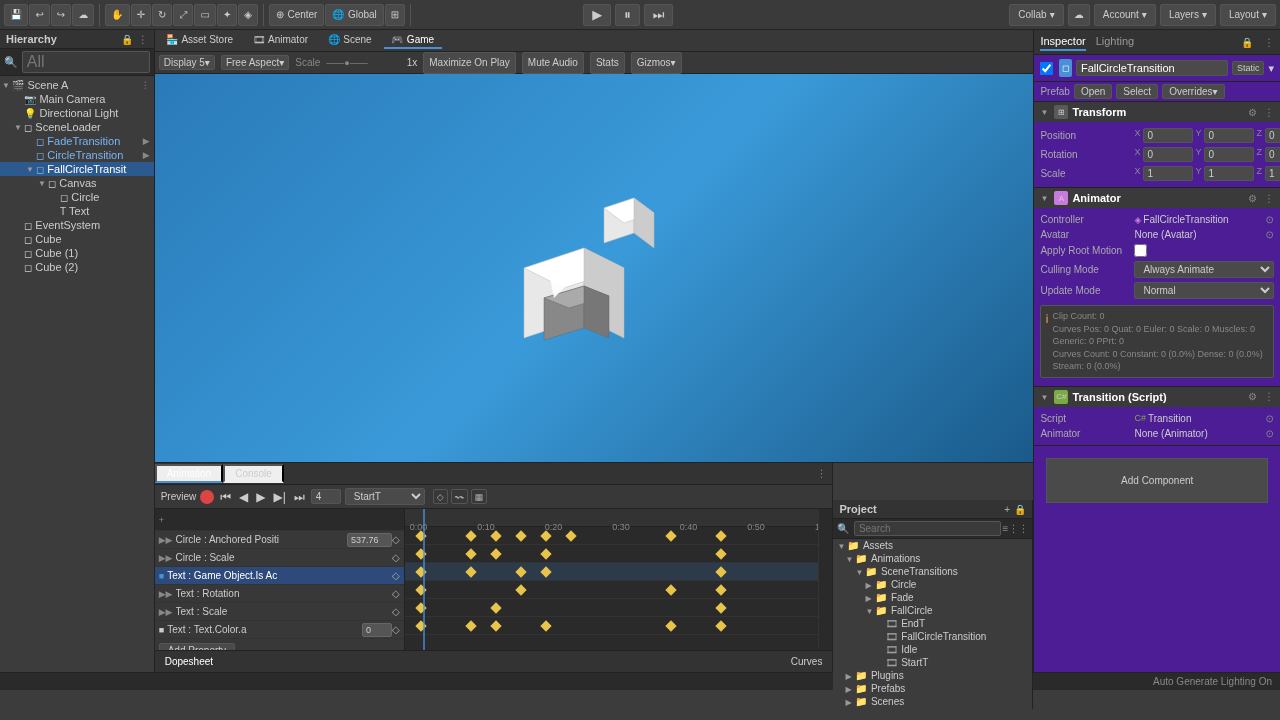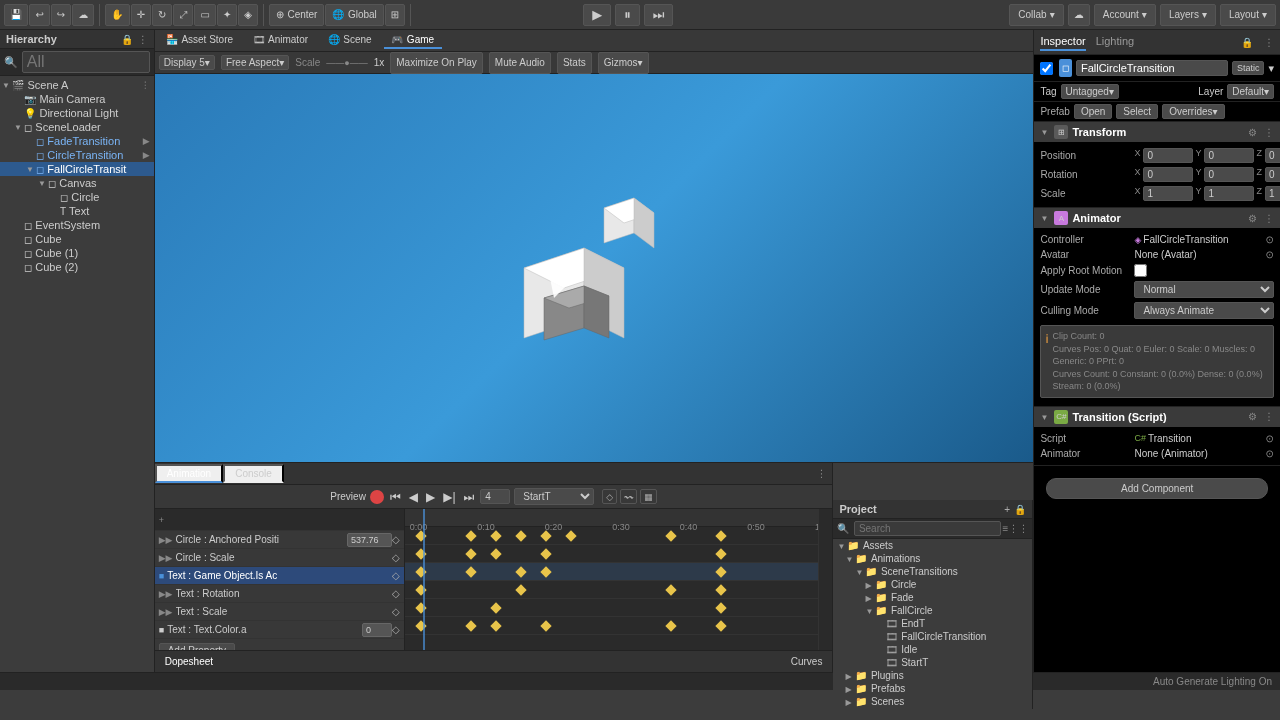--- a/index.html
+++ b/index.html
@@ -46,21 +46,21 @@
     .viewport-bg { width: 100%; height: 100%; background: linear-gradient(135deg, #2a7ab8 0%, #3a9ad9 50%, #1a5a8a 100%); display: flex; align-items: center; justify-content: center; position: relative; }
 
     
     .project-panel { width: 200px; background: #3c3c3c; border-right: 1px solid #222; display: flex; flex-direction: column; }
     .project-tree { flex: 1; overflow-y: auto; }
     .project-item { display: flex; align-items: center; padding: 1px 4px; cursor: pointer; font-size: 10px; }
     .folder-icon { color: #e8c44a; margin-right: 3px; font-size: 10px; }
     .file-icon { color: #aaa; margin-right: 3px; font-size: 10px; }
 
     
-    .inspector-panel { width: 270px; background: #000000; display: flex; flex-direction: column; overflow-y: auto; }
+    .inspector-panel { width: 270px; background: #4c1d95; display: flex; flex-direction: column; overflow-y: auto; }
     .inspector-header { background: #333; padding: 3px 6px; border-bottom: 1px solid #222; display: flex; align-items: center; gap: 6px; }
     .inspector-tabs { display: flex; gap: 10px; }
     .inspector-tab { font-size: 11px; color: #999; cursor: pointer; padding: 2px 0; border-bottom: 2px solid transparent; }
     .inspector-tab.active { color: #fff; border-bottom: 2px solid #4a90d9; }
     .obj-header { display: flex; align-items: center; padding: 4px 6px; gap: 4px; border-bottom: 1px solid #222; }
     .obj-icon { width: 18px; height: 18px; background: #4a90d9; border-radius: 2px; display: flex; align-items: center; justify-content: center; font-size: 10px; }
     .static-btn { background: #4a4a4a; border: 1px solid #555; font-size: 9px; color: #ccc; padding: 1px 4px; border-radius: 2px; cursor: pointer; }
     .tag-row { display: flex; align-items: center; padding: 2px 6px; gap: 4px; border-bottom: 1px solid #222; font-size: 10px; }
     .dropdown-sm { background: #4a4a4a; border: 1px solid #555; color: #ccc; font-size: 10px; padding: 1px 4px; border-radius: 2px; cursor: pointer; }
     .prefab-row { display: flex; align-items: center; padding: 2px 6px; gap: 4px; border-bottom: 1px solid #222; }
@@ -73,25 +73,25 @@
     .component-icon { width: 14px; height: 14px; background: #5a5a5a; border-radius: 2px; display: flex; align-items: center; justify-content: center; font-size: 8px; }
     .component-body { padding: 4px 6px; }
     .prop-row { display: flex; align-items: center; padding: 2px 0; gap: 4px; }
     .prop-label { width: 90px; font-size: 10px; color: #aaa; flex-shrink: 0; }
     .prop-val-group { display: flex; gap: 2px; flex: 1; }
     .xyz-label { font-size: 9px; color: #888; margin-right: 1px; }
     .xyz-input { background: #4a4a4a; border: 1px solid #555; color: #ccc; font-size: 10px; padding: 1px 3px; border-radius: 2px; width: 50px; }
     .dropdown-full { background: #4a4a4a; border: 1px solid #555; color: #ccc; font-size: 10px; padding: 1px 4px; border-radius: 2px; width: 100%; cursor: pointer; }
     .info-box { background: #3a3a3a; border: 1px solid #555; border-radius: 2px; padding: 4px; margin: 4px 0; font-size: 9px; color: #aaa; display: flex; gap: 4px; }
     .info-icon { color: #f0a040; font-size: 12px; }
-    .add-comp-btn { width: calc(100% - 12px); margin: 6px; background: #4a4a4a; border: 1px solid #555; color: #ccc; padding: 4px; border-radius: 10px; cursor: pointer; font-size: 10px; }
+    .add-comp-btn { width: calc(100% - 12px); margin: 6px; background: #4a4a4a; border: 1px solid #555; color: #ccc; padding: 16px; border-radius: 0; cursor: pointer; font-size: 10px; }
     .anim-top-bar { display: flex; align-items: center; height: 22px; background: #333; border-bottom: 1px solid #222; }
     .anim-tab { padding: 2px 10px; font-size: 10px; color: #ccc; cursor: pointer; border-bottom: 2px solid transparent; }
     .anim-tab.active { color: #fff; border-bottom: 2px solid #4a90d9; }
-    .anim-controls { display: flex; align-items: center; height: 24px; background: #383838; border-bottom: 1px solid #222; padding: 0 6px; gap: 4px; justify-content: center; }
+    .anim-controls { display: flex; align-items: center; height: 24px; background: #383838; border-bottom: 1px solid #222; padding: 0 6px; gap: 4px; }
     .anim-btn { background: none; border: none; color: #ccc; cursor: pointer; font-size: 12px; padding: 0 2px; }
     .anim-record { width: 14px; height: 14px; background: #d44; border-radius: 50%; display: inline-block; cursor: pointer; }
     .clip-dropdown { background: #4a4a4a; border: 1px solid #555; color: #ccc; font-size: 10px; padding: 1px 4px; border-radius: 2px; width: 80px; }
     .frame-input { background: #4a4a4a; border: 1px solid #555; color: #ccc; font-size: 10px; padding: 1px 4px; border-radius: 2px; width: 30px; }
     .anim-main { display: flex; flex: 1; overflow: hidden; }
     .anim-left { width: 250px; background: #383838; border-right: 1px solid #222; overflow-y: auto; }
     .anim-right { flex: 1; background: #2a2a2a; position: relative; overflow: hidden; }
     .anim-track { display: flex; align-items: center; height: 18px; border-bottom: 1px solid #333; padding: 0 4px; }
     .anim-track.selected { background: #2d4a7a; }
     .track-label { font-size: 10px; color: #ccc; flex: 1; white-space: nowrap; overflow: hidden; }
@@ -295,21 +295,21 @@
 
     <div class="game-toolbar">
       <button class="dropdown-sm">
         <span>Display 5</span>▾
       </button>
       <button class="dropdown-sm">
         <span>Free Aspect</span>▾
       </button>
       <span style="color:#888;font-size:10px;">Scale</span>
       <span style="color:#888;font-size:9px;">——●——</span>
-      <span style="color:#ccc;font-size:10px;">1x</span>
+      <span style="color:#ccc;font-size:10px;margin-left:33px;">1x</span>
       <button class="toolbar-btn">
         <span>Maximize On Play</span>
       </button>
       <button class="toolbar-btn">
         <span>Mute Audio</span>
       </button>
       <button class="toolbar-btn">
         <span>Stats</span>
       </button>
       <button class="toolbar-btn">
@@ -597,26 +597,20 @@
 
     <div class="obj-header">
       <input type="checkbox" checked="" style="margin-right: 2px;">
       <div class="obj-icon">
         <span style="color:#fff;font-size:9px;">◻</span>
       </div>
       <input type="text" style="background: rgb(74, 74, 74); border: 1px solid rgb(85, 85, 85); color: rgb(255, 255, 255); font-size: 11px; padding: 1px 4px; border-radius: 2px; flex: 1 1 0%;" value="FallCircleTransition">
       <button class="static-btn">Static</button>▾
     </div>
 
-    <div class="tag-row">
-      <span>Tag</span>
-      <button class="dropdown-sm">Untagged▾</button>
-      <span style="margin-left:auto;">Layer</span>
-      <button class="dropdown-sm">Default▾</button>
-    </div>
 
     <div class="prefab-row">
       <span style="font-size:10px;color:#aaa;">Prefab</span>
       <button class="prefab-btn">Open</button>
       <button class="prefab-btn">Select</button>
       <button class="prefab-btn">Overrides▾</button>
     </div>
 
     <div class="component">
       <div class="component-header">
@@ -685,29 +679,29 @@
           <div style="display:flex;flex:1;align-items:center;gap:2px;">
             <span style="font-size:10px;color:#ccc;flex:1;">None (Avatar)</span>
             <button style="background:none;border:none;color:#888;font-size:10px;cursor:pointer;">⊙</button>
           </div>
         </div>
         <div class="prop-row">
           <span class="prop-label">Apply Root Motion</span>
           <input type="checkbox" style="">
         </div>
         <div class="prop-row">
+          <span class="prop-label">Culling Mode</span>
+          <select class="dropdown-full">
+            <option>Always Animate</option>
+          </select>
+        </div>
+        <div class="prop-row">
           <span class="prop-label">Update Mode</span>
           <select class="dropdown-full">
             <option>Normal</option>
-          </select>
-        </div>
-        <div class="prop-row">
-          <span class="prop-label">Culling Mode</span>
-          <select class="dropdown-full">
-            <option>Always Animate</option>
           </select>
         </div>
         <div class="info-box">
           <span class="info-icon">ℹ</span>
           <span style="font-size:9px;color:#888;line-height:1.4;">
             Clip Count: 0<br>
             Curves Pos: 0 Quat: 0 Euler: 0 Scale: 0 Muscles: 0<br>
             Generic: 0 PPrt: 0<br>
             Curves Count: 0 Constant: 0 (0.0%) Dense: 0 (0.0%)<br>
             Stream: 0 (0.0%)

